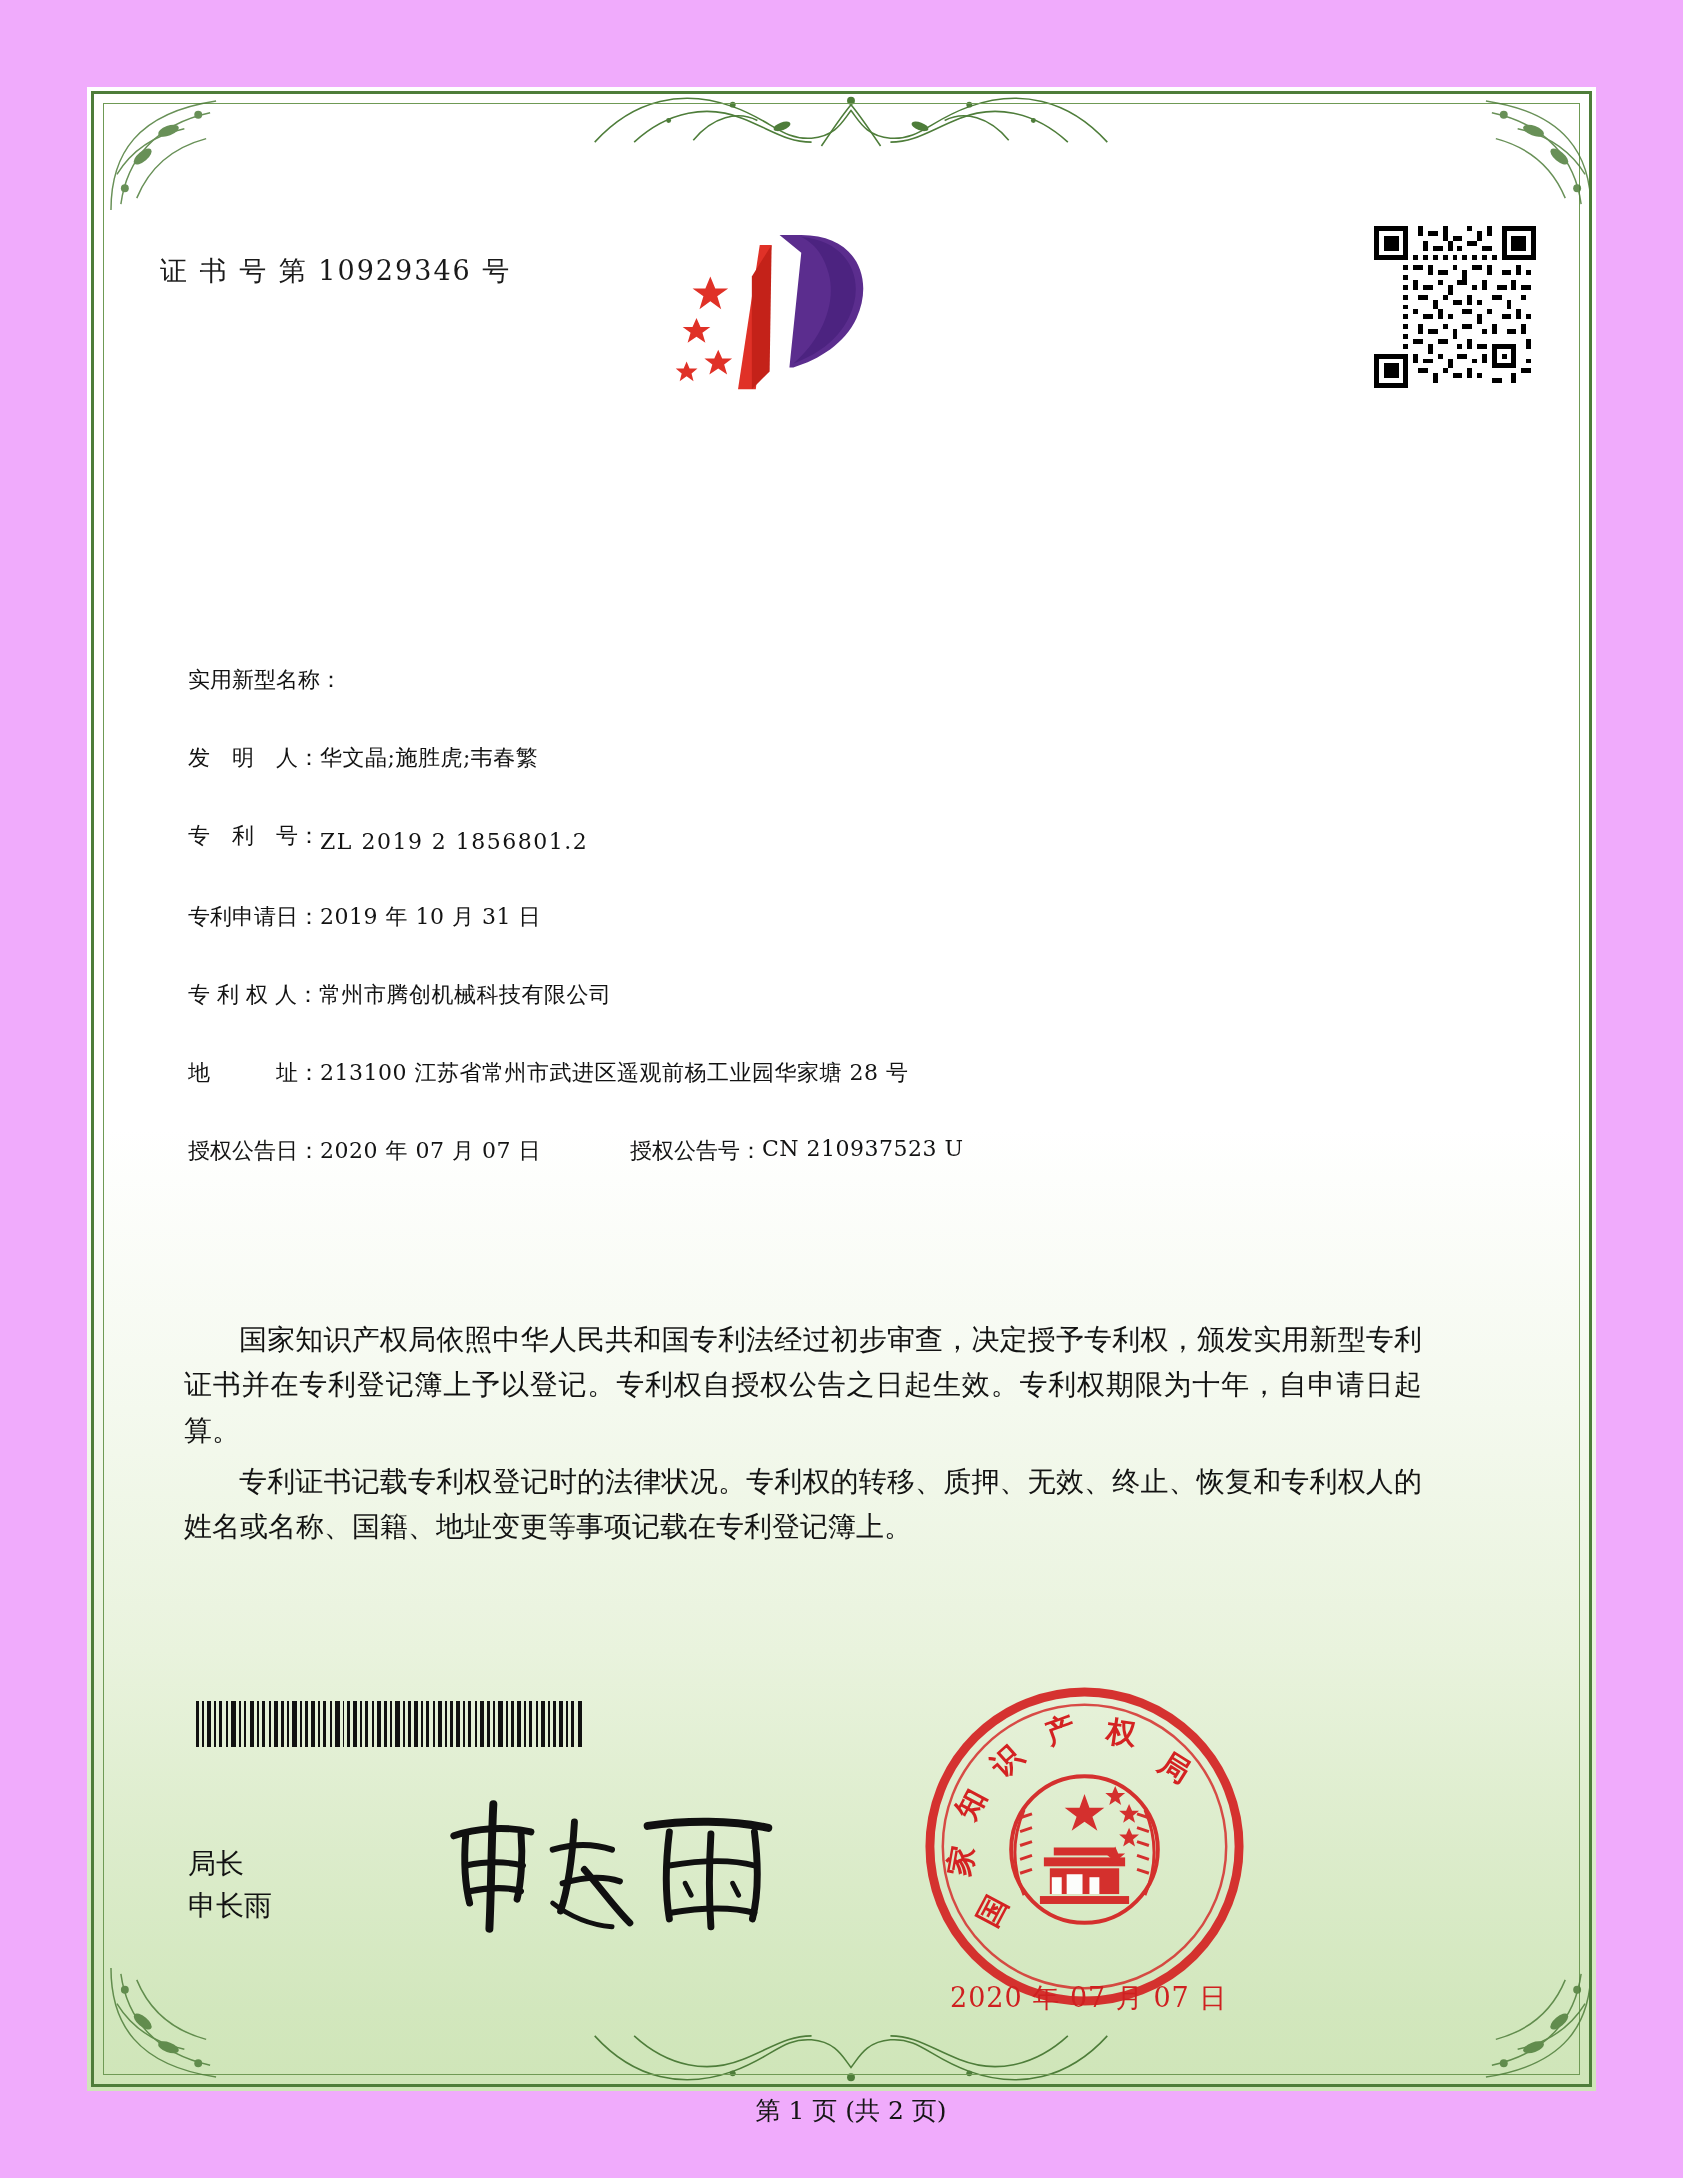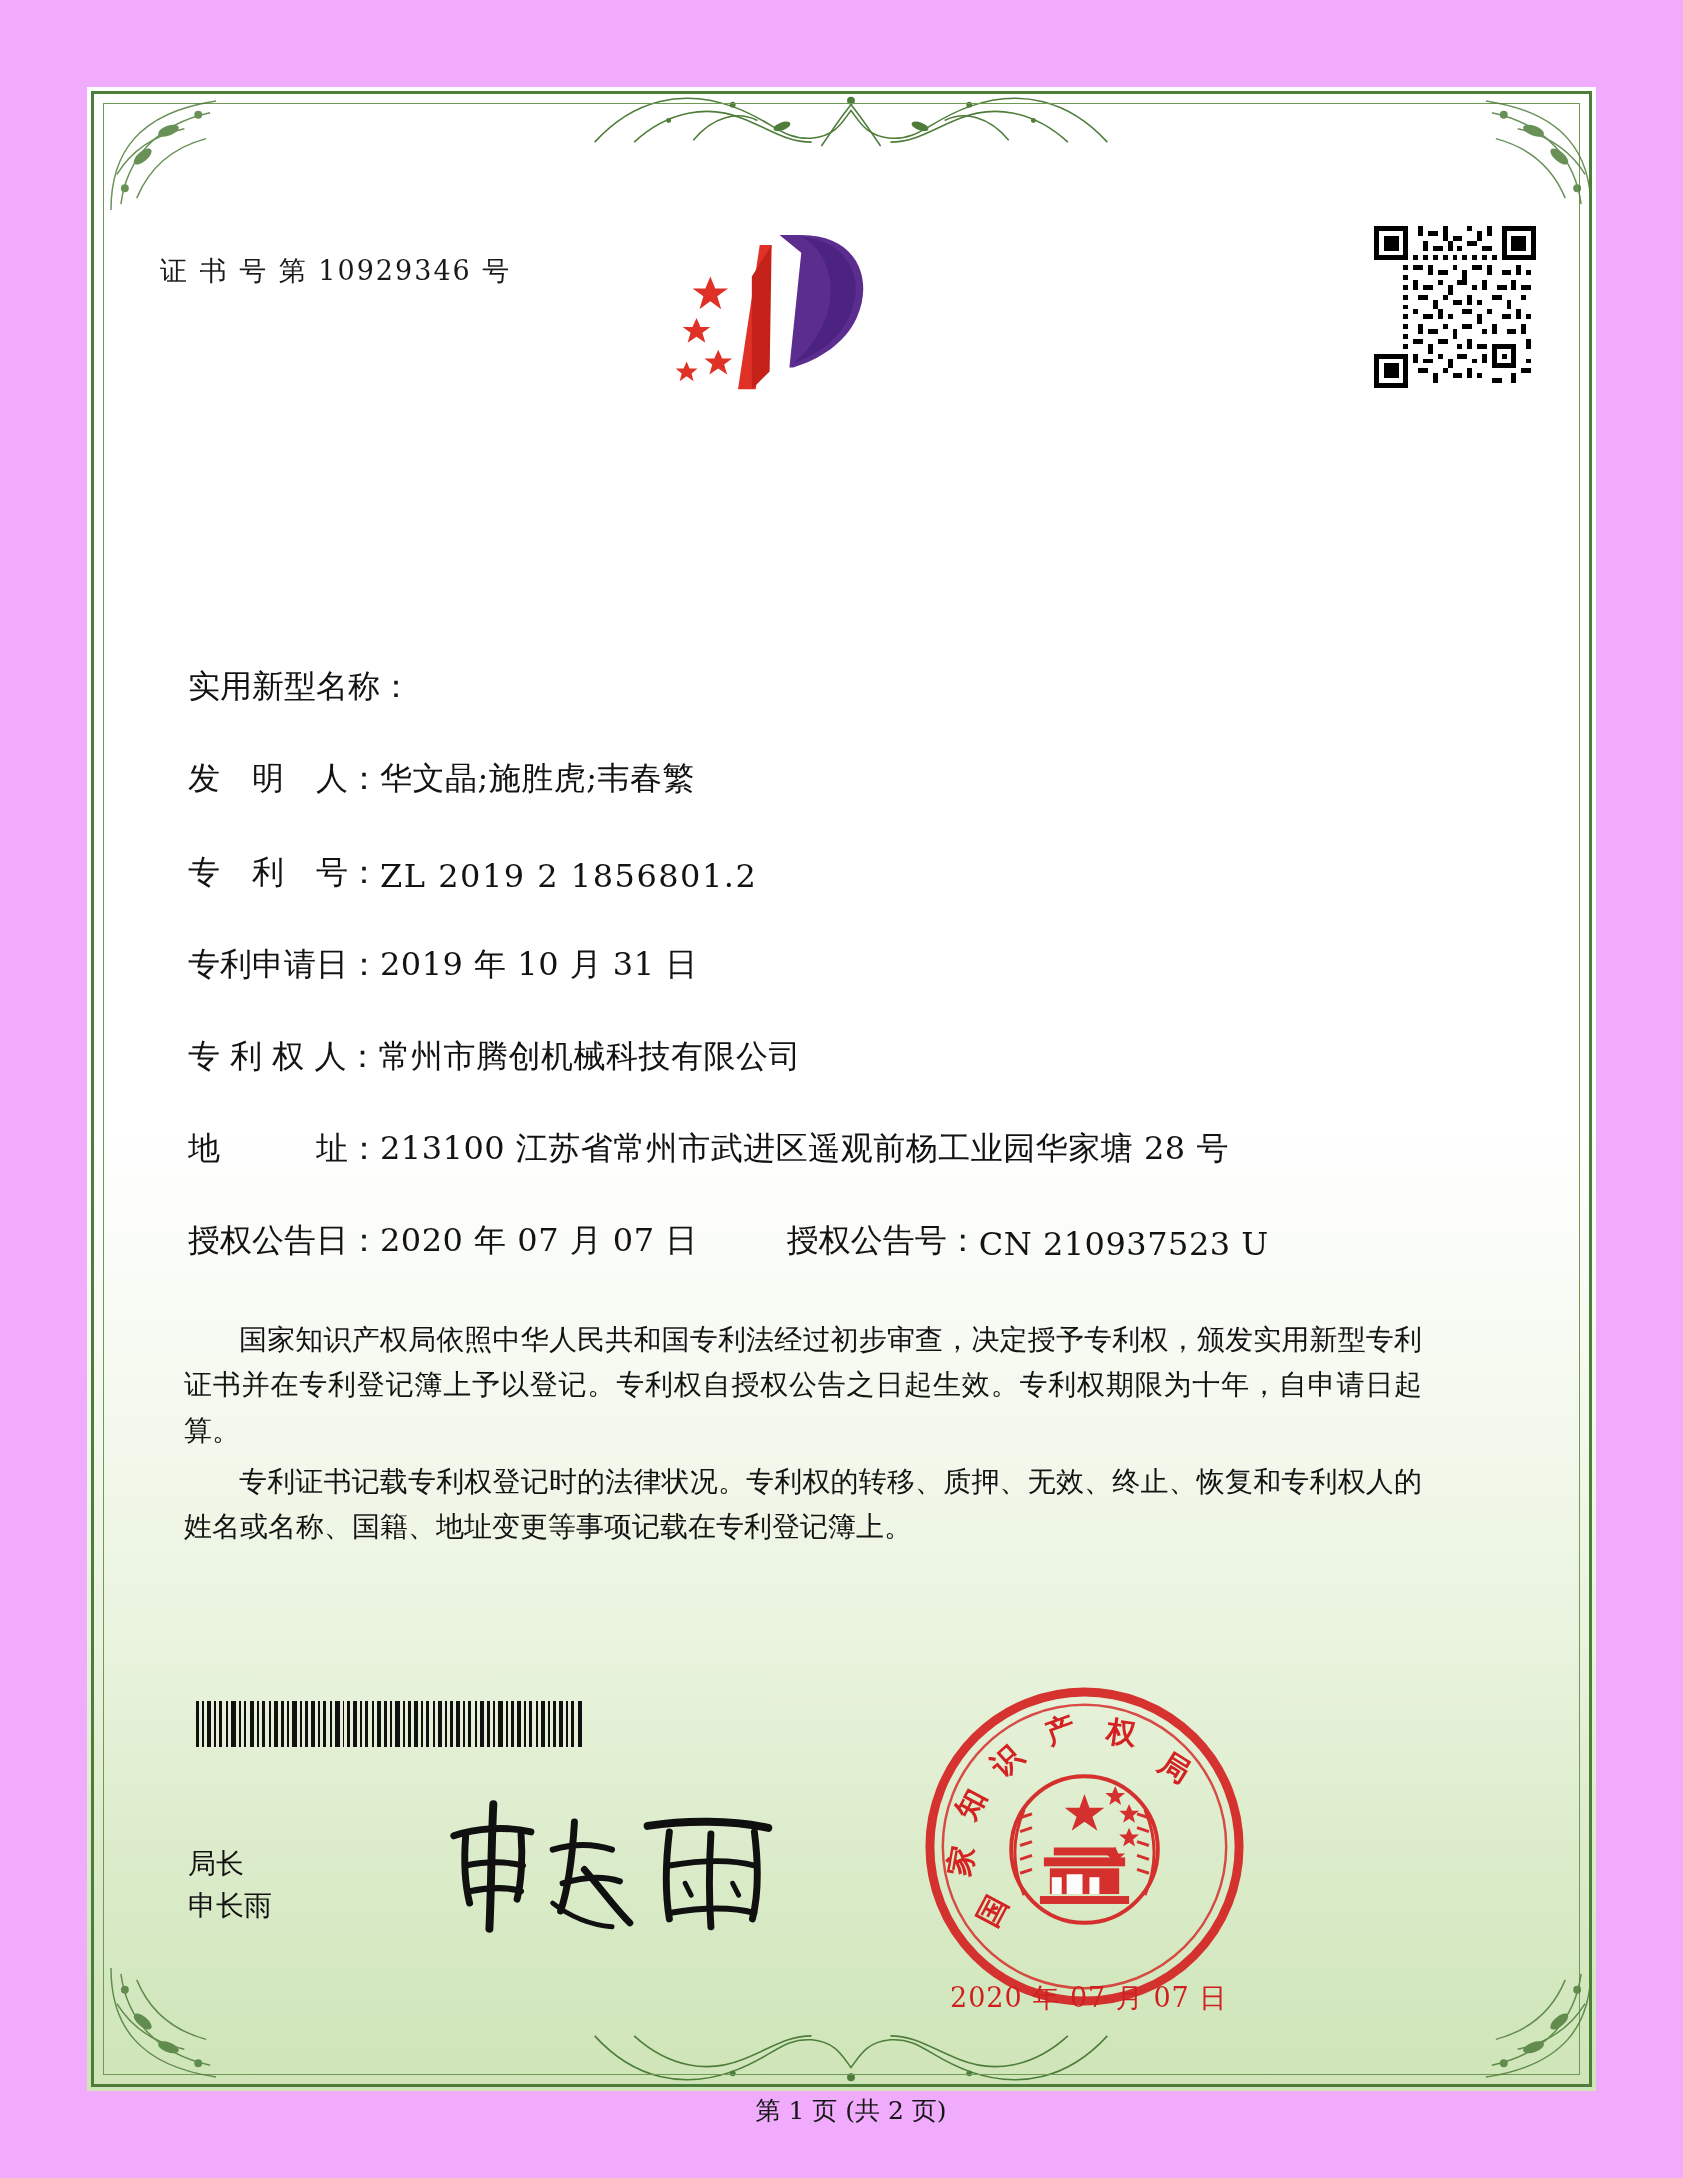--- a/index.html
+++ b/index.html
@@ -128,23 +128,23 @@
   .fields {
     position: absolute;
     left: 188px;
     top: 665px;
     width: 1247px;
     font-family: "DejaVu Serif", "Liberation Serif", serif;
     color: #131313;
   }
   .field-row {
     display: flex;
-    align-items: flex-end;
+    align-items: flex-start;
     margin-bottom: 48px;
-    font-size: 32px;
+    font-size: 22px;
   }
   .field-label {
     white-space: pre;
     flex: 0 0 auto;
   }
   .field-value {
     flex: 1 1 auto;
     letter-spacing: 0.5px;
   }
   .field-row.inline-two .field-value {

